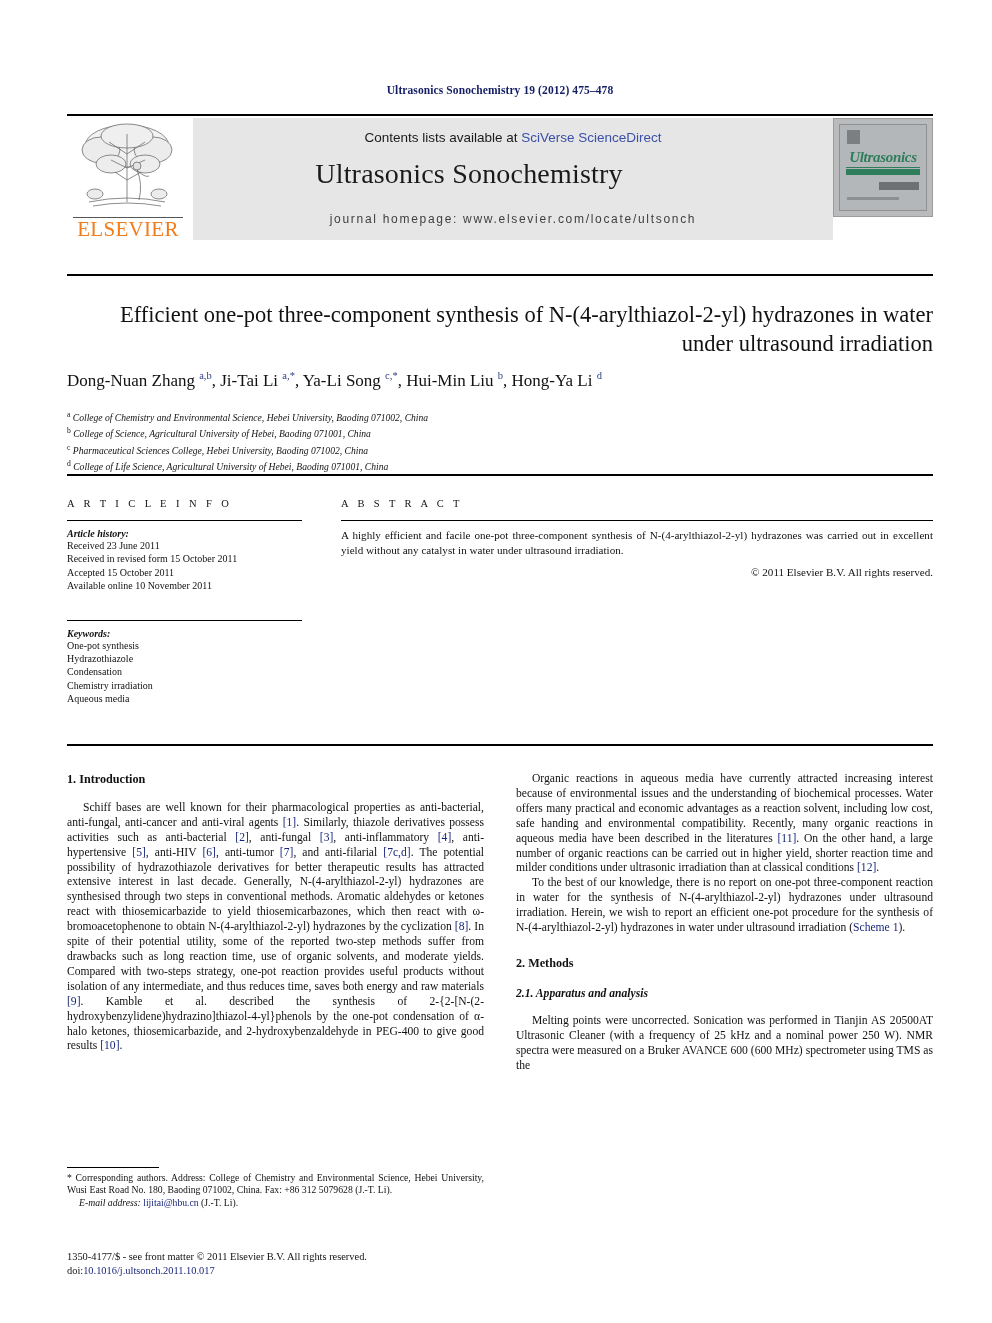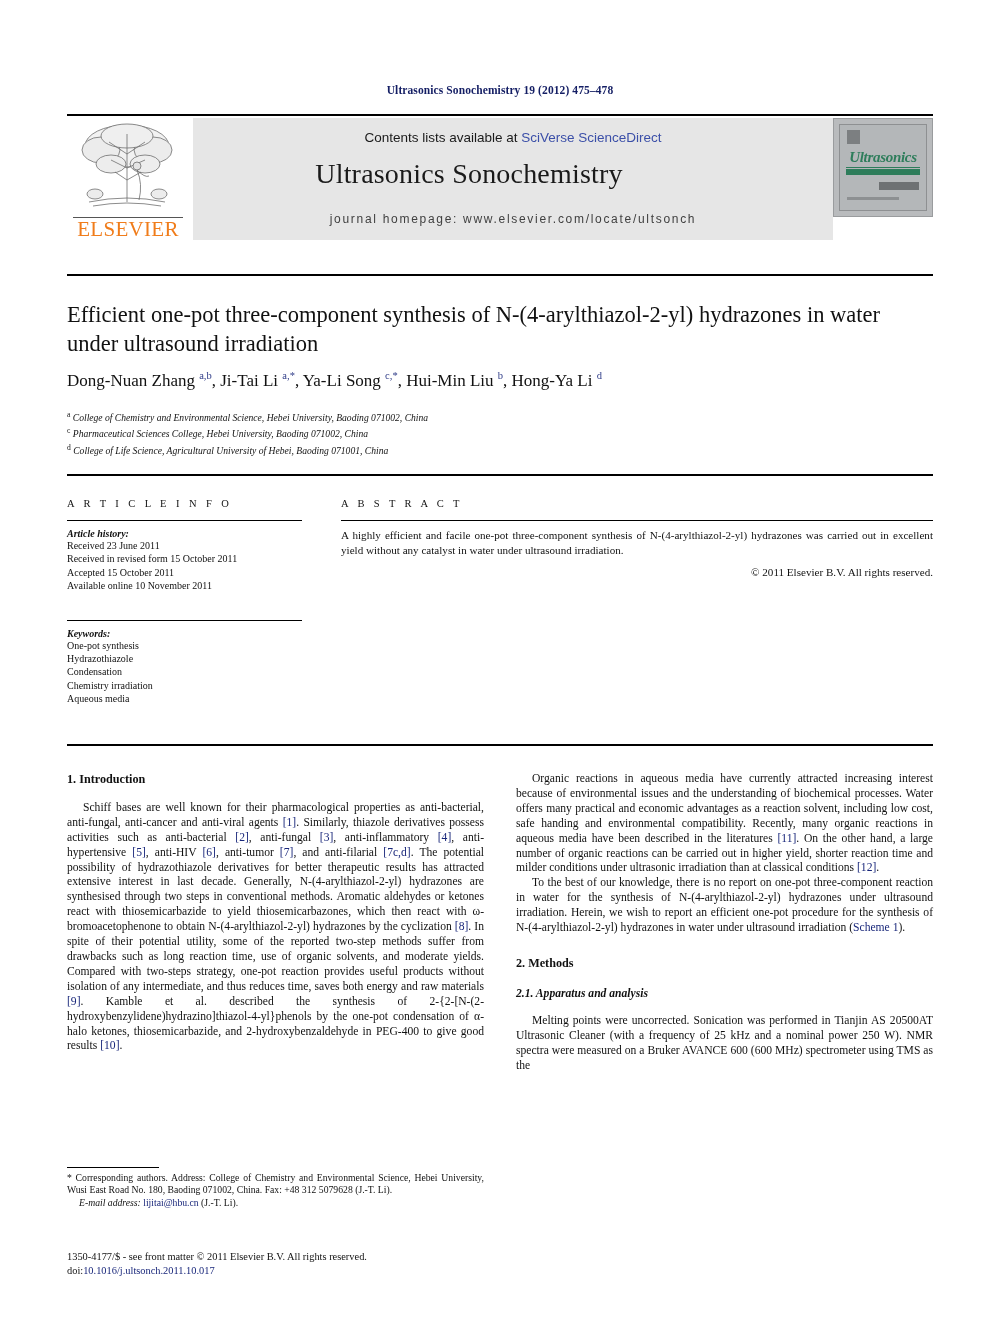--- a/index.html
+++ b/index.html
@@ -188,20 +188,21 @@
     background: #000;
   }
   .article-title {
     position: absolute;
     left: 63px; top: 288px;
     width: 866px;
     font-family: "Liberation Serif", serif;
     font-size: 22.5px;
     line-height: 29px;
     color: #111;
+    text-align: right;
   }
   .authors {
     position: absolute;
     left: 63px; top: 358px;
     width: 866px;
     font-family: "Liberation Serif", serif;
     font-size: 17px;
     color: #111;
   }
   .authors sup { color: #2e3b87; font-size: 10.5px; }
@@ -406,20 +407,21 @@
       </div>
     </div>
   </div>
 
   <div class="rule-under-masthead"></div>
 
   <div class="article-title">Efficient one-pot three-component synthesis of N-(4-arylthiazol-2-yl) hydrazones in water under ultrasound irradiation</div>
   <div class="authors">Dong-Nuan Zhang <sup>a,b</sup>, Ji-Tai Li <sup>a,</sup><sup>*</sup>, Ya-Li Song <sup>c,</sup><sup>*</sup>, Hui-Min Liu <sup>b</sup>, Hong-Ya Li <sup>d</sup></div>
   <div class="affiliations">
       <div><sup>a</sup> College of Chemistry and Environmental Science, Hebei University, Baoding 071002, China</div>
+      <div><sup>b</sup> College of Science, Agricultural University of Hebei, Baoding 071001, China</div>
       <div><sup>c</sup> Pharmaceutical Sciences College, Hebei University, Baoding 071002, China</div>
       <div><sup>d</sup> College of Life Science, Agricultural University of Hebei, Baoding 071001, China</div>
     </div>
 
   <div class="rule-under-authors"></div>
 
   <div class="info-col">
     <div class="sec-head">A R T I C L E    I N F O</div>
     <div class="thin-rule"></div>
     <div class="info-label">Article history:</div>
@@ -460,21 +462,21 @@
 
     <p>Organic reactions in aqueous media have currently attracted increasing interest because of environmental issues and the understanding of biochemical processes. Water offers many practical and economic advantages as a reaction solvent, including low cost, safe handing and environmental compatibility. Recently, many organic reactions in aqueous media have been described in the literatures <span class="cite">[11]</span>. On the other hand, a large number of organic reactions can be carried out in higher yield, shorter reaction time and milder conditions under ultrasonic irradiation than at classical conditions <span class="cite">[12]</span>.</p>
     <p>To the best of our knowledge, there is no report on one-pot three-component reaction in water for the synthesis of N-(4-arylthiazol-2-yl) hydrazones under ultrasound irradiation. Herein, we wish to report an efficient one-pot procedure for the synthesis of N-(4-arylthiazol-2-yl) hydrazones in water under ultrasound irradiation (<span class="cite">Scheme 1</span>).</p>
     <div class="h2 spaced">2. Methods</div>
     <div class="h3">2.1. Apparatus and analysis</div>
     <p>Melting points were uncorrected. Sonication was performed in Tianjin AS 20500AT Ultrasonic Cleaner (with a frequency of 25 kHz and a nominal power 250 W). NMR spectra were measured on a Bruker AVANCE 600 (600 MHz) spectrometer using TMS as the</p>
   </div>
 
   <div class="foot-rule"></div>
   <div class="footnote">
-    <div>* Corresponding authors. Address: College of Chemistry and Environmental Science, Hebei University, Wusi East Road No. 180, Baoding 071002, China. Fax: +48 312 5079628 (J.-T. Li).</div>
+    <div>* Corresponding authors. Address: College of Chemistry and Environmental Science, Hebei University, Wusi East Road No. 180, Baoding 071002, China. Fax: +86 312 5079628 (J.-T. Li).</div>
     <div class="fn-indent">
       <span class="em-label">E-mail address:</span>
       <span class="email">lijitai@hbu.cn</span>
       <span>(J.-T. Li).</span>
     </div>
   </div>
 
   <div class="imprint">
     <div>1350-4177/$ - see front matter © 2011 Elsevier B.V. All rights reserved.</div>
     <div><span>doi:</span><span class="doi-link">10.1016/j.ultsonch.2011.10.017</span></div>

